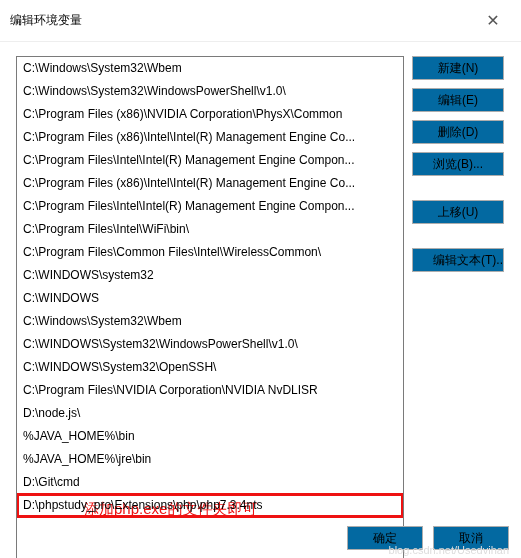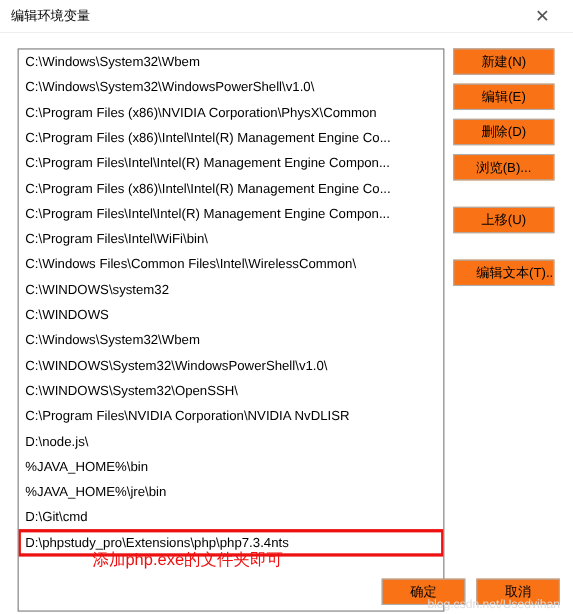--- a/index.html
+++ b/index.html
@@ -6,21 +6,21 @@
     body {
       font-family: "Microsoft YaHei", "Segoe UI", sans-serif;
       font-size: 12px;
       background: #fff;
       width: 521px;
       height: 558px;
       overflow: hidden;
       position: relative;
     }
     .titlebar {
-      height: 30px;
+      height: 42px;
       display: flex;
       justify-content: space-between;
       align-items: center;
       padding: 0 8px 0 10px;
       background: #fff;
       border-bottom: 1px solid #eee;
     }
     .title-text { font-size: 12px; color: #000; }
     .close-btn {
       width: 40px;
@@ -61,21 +61,21 @@
     }
     .sidebar {
       display: flex;
       flex-direction: column;
       gap: 8px;
       width: 92px;
     }
     .btn {
       height: 24px;
       border: 1px solid #adadad;
-      background: #f97316;
+      background: #0369a1;
       font-size: 12px;
       font-family: inherit;
       cursor: pointer;
       padding: 0 20px;
       white-space: nowrap;
       overflow: hidden;
     }
     .gap-lg { margin-top: 16px; }
     .annotation {
       position: absolute;
@@ -116,21 +116,21 @@
 <div class="content">
   <div class="listbox" id="listbox">
       <div class="list-item">C:\Windows\System32\Wbem</div>
       <div class="list-item">C:\Windows\System32\WindowsPowerShell\v1.0\</div>
       <div class="list-item">C:\Program Files (x86)\NVIDIA Corporation\PhysX\Common</div>
       <div class="list-item">C:\Program Files (x86)\Intel\Intel(R) Management Engine Co...</div>
       <div class="list-item">C:\Program Files\Intel\Intel(R) Management Engine Compon...</div>
       <div class="list-item">C:\Program Files (x86)\Intel\Intel(R) Management Engine Co...</div>
       <div class="list-item">C:\Program Files\Intel\Intel(R) Management Engine Compon...</div>
       <div class="list-item">C:\Program Files\Intel\WiFi\bin\</div>
-      <div class="list-item">C:\Windows Files\Common Files\Intel\WirelessCommon\</div>
+      <div class="list-item">C:\Program Files\Common Files\Intel\WirelessCommon\</div>
       <div class="list-item">C:\WINDOWS\system32</div>
       <div class="list-item">C:\WINDOWS</div>
       <div class="list-item">C:\Windows\System32\Wbem</div>
       <div class="list-item">C:\WINDOWS\System32\WindowsPowerShell\v1.0\</div>
       <div class="list-item">C:\WINDOWS\System32\OpenSSH\</div>
       <div class="list-item">C:\Program Files\NVIDIA Corporation\NVIDIA NvDLISR</div>
       <div class="list-item">D:\node.js\</div>
       <div class="list-item">%JAVA_HOME%\bin</div>
       <div class="list-item">%JAVA_HOME%\jre\bin</div>
       <div class="list-item">D:\Git\cmd</div>

